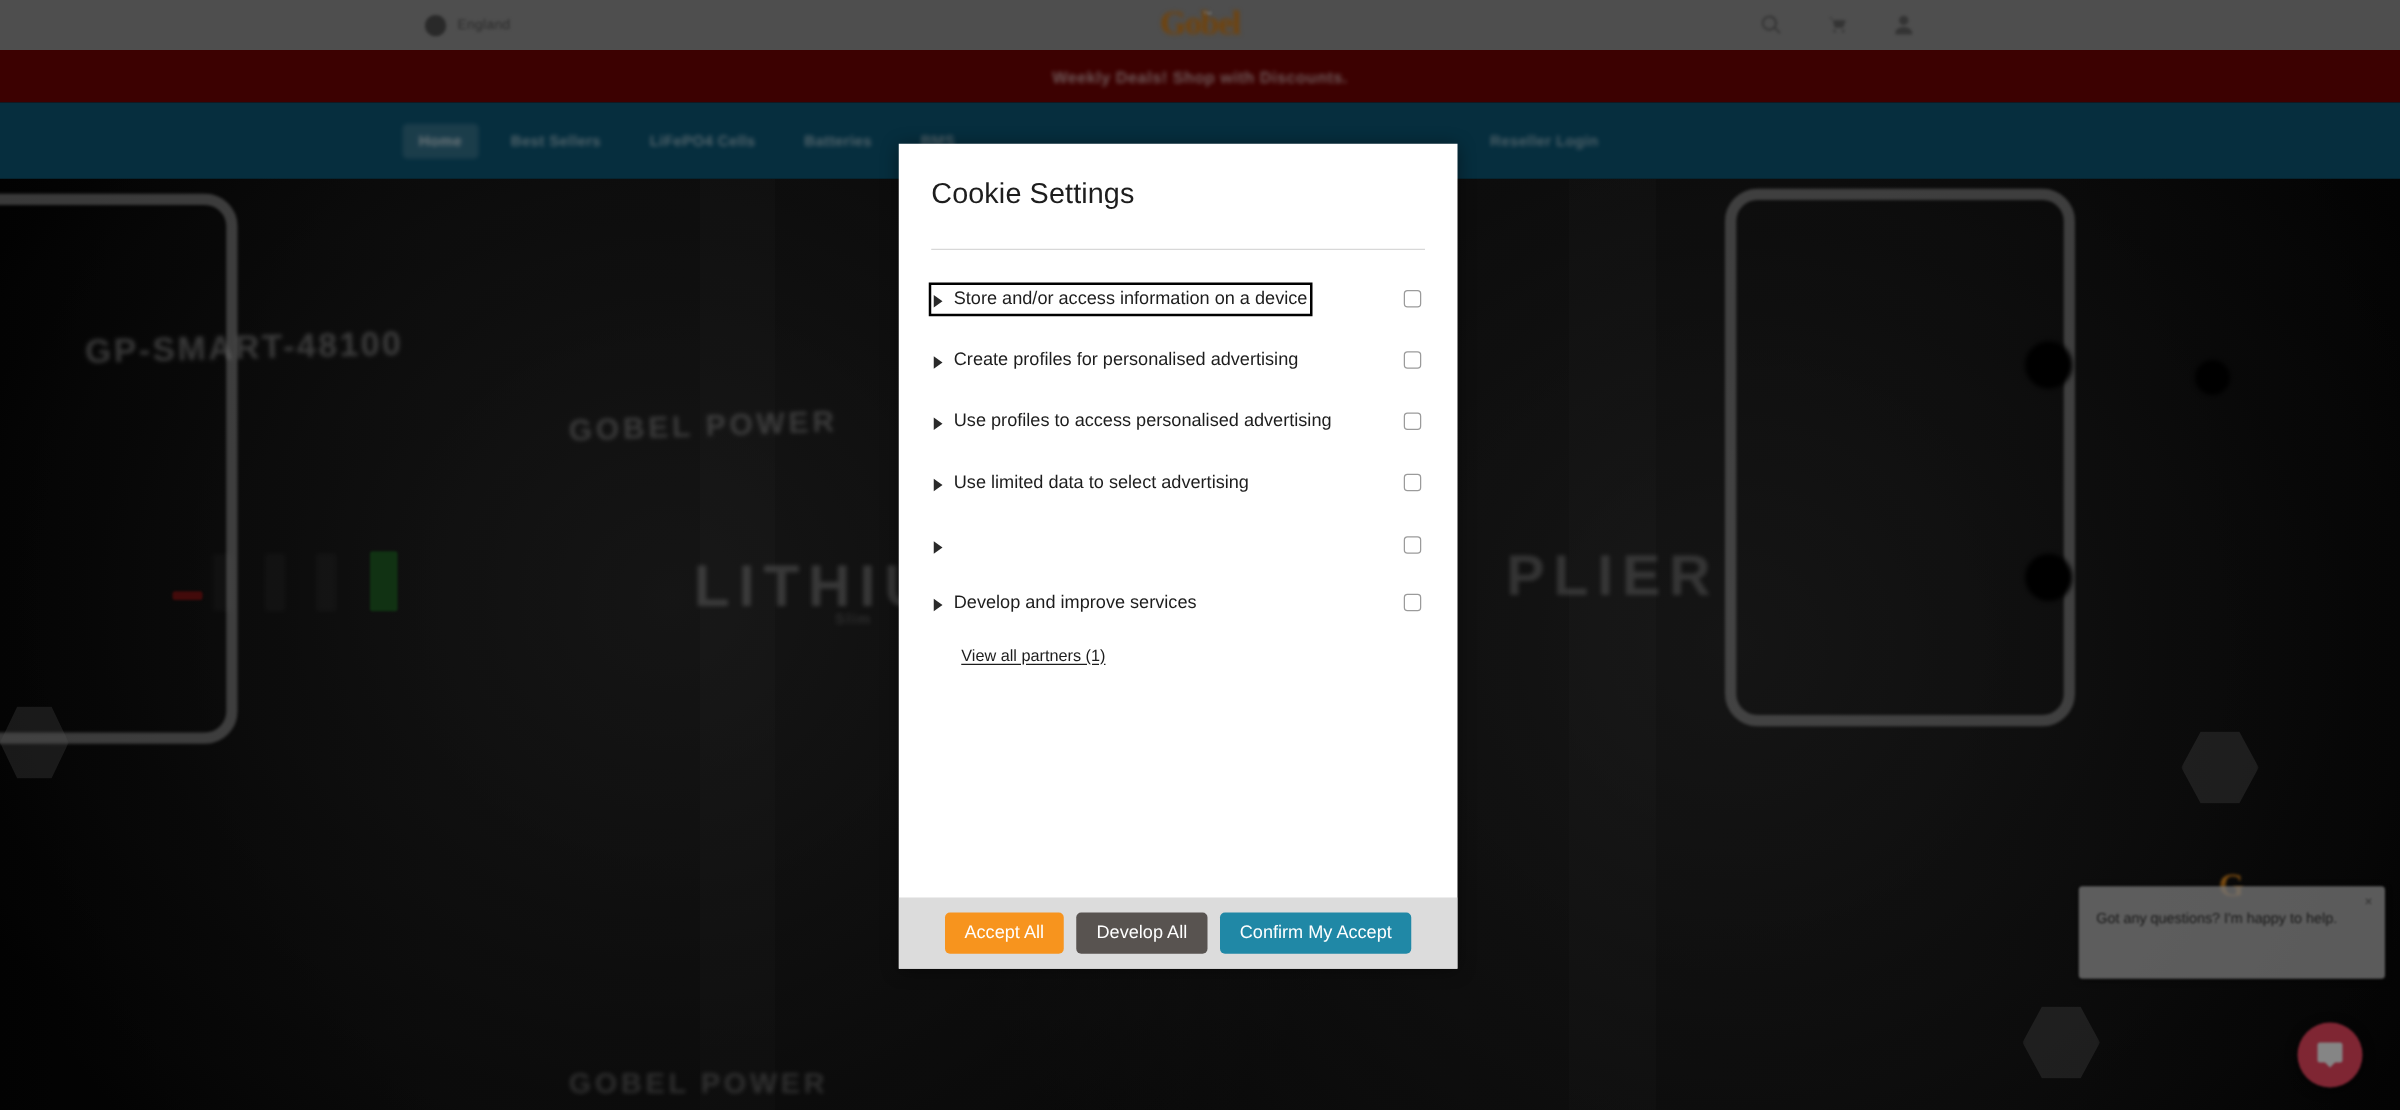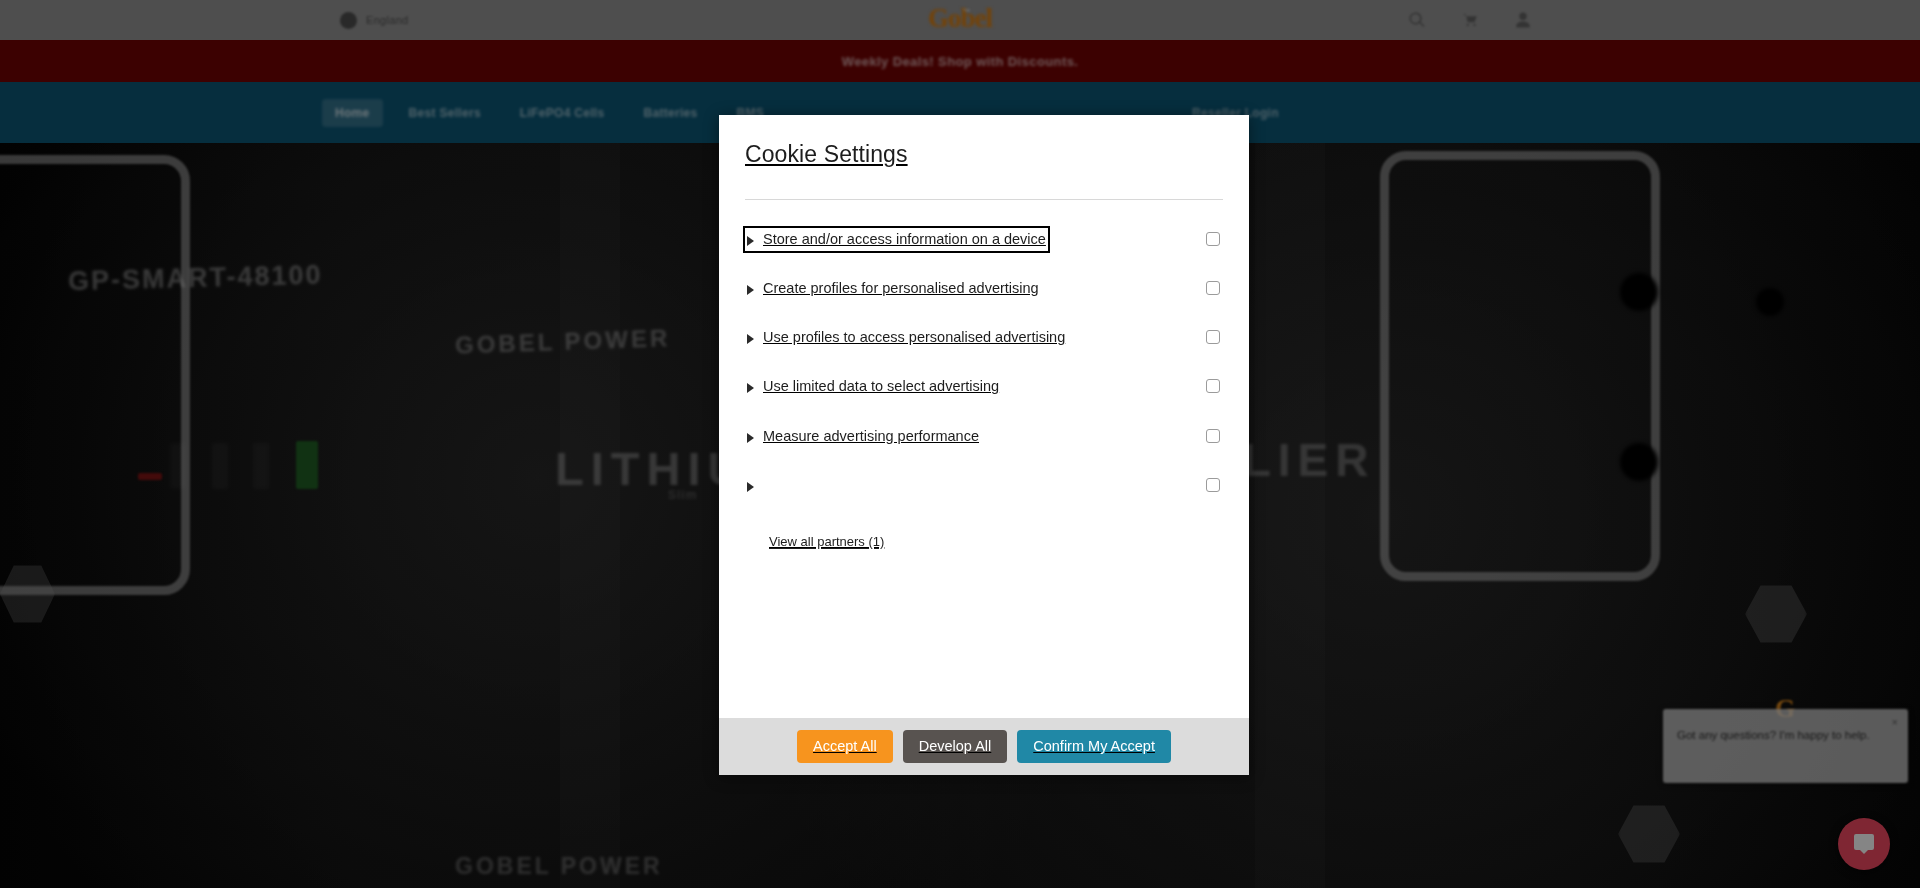--- a/index.html
+++ b/index.html
@@ -144,26 +144,25 @@
 
   
   .overlay {
     position: absolute; inset: 0;
     background: rgba(0,0,0,.45);
   }
 
   .cookie-modal {
     position: absolute;
     left: 719px; top: 115px;
-    width: 530px; height: 660px;
+    width: 447px; height: 660px;
     background: #ffffff;
     display: flex; flex-direction: column;
     box-shadow: 0 2px 14px rgba(0,0,0,.45);
     overflow: hidden;
-    text-decoration: underline;
   }
 
   .modal-body {
     flex: 1 1 auto;
     padding: 26px 26px 0 26px;
     overflow: hidden;
   }
 
   .modal-title {
     font-size: 23px; font-weight: 400; color: #1d1d1d;
@@ -200,21 +199,21 @@
   .purpose-label {
     font-size: 14.5px; color: #1d1d1d; line-height: 1.32;
     max-width: 310px;
   }
 
   .purpose-checkbox {
     flex: none; width: 14px; height: 14px; margin-top: 4px; margin-right: 3px;
     border: 1px solid #9b9b9b; border-radius: 3px; background: #fff;
   }
 
-  .partners-row { margin-top: 32px; padding-left: 24px; }
+  .partners-row { margin-top: 16px; padding-left: 24px; }
   .partners-link {
     font-size: 13px; color: #1d1d1d; text-decoration: underline;
     text-underline-offset: 2px; cursor: pointer;
   }
 
   .modal-footer {
     flex: none;
     background: #dcdcdc;
     height: 57px;
     display: flex; align-items: center; justify-content: center;
@@ -361,35 +360,35 @@
         </div>
 
         <div class="purpose-row">
           <div class="purpose-clicktarget">
             <span class="disclosure-arrow"></span>
             <span class="purpose-label">Use limited data to select advertising</span>
           </div>
           <span class="purpose-checkbox"></span>
         </div>
 
+
         <div class="purpose-row">
           <div class="purpose-clicktarget">
             <span class="disclosure-arrow"></span>
-            <span class="purpose-label">Measure advertising performance</span>
           </div>
           <span class="purpose-checkbox"></span>
         </div>
 
         <div class="purpose-row">
           <div class="purpose-clicktarget">
             <span class="disclosure-arrow"></span>
-          </div>
-          <span class="purpose-checkbox"></span>
-        </div>
-
+            <span class="purpose-label">Develop and improve services</span>
+          </div>
+          <span class="purpose-checkbox"></span>
+        </div>
 
       </div>
 
       <div class="partners-row">
         <a class="partners-link">View all partners (1)</a>
       </div>
 
     </div>
 
     <div class="modal-footer">

